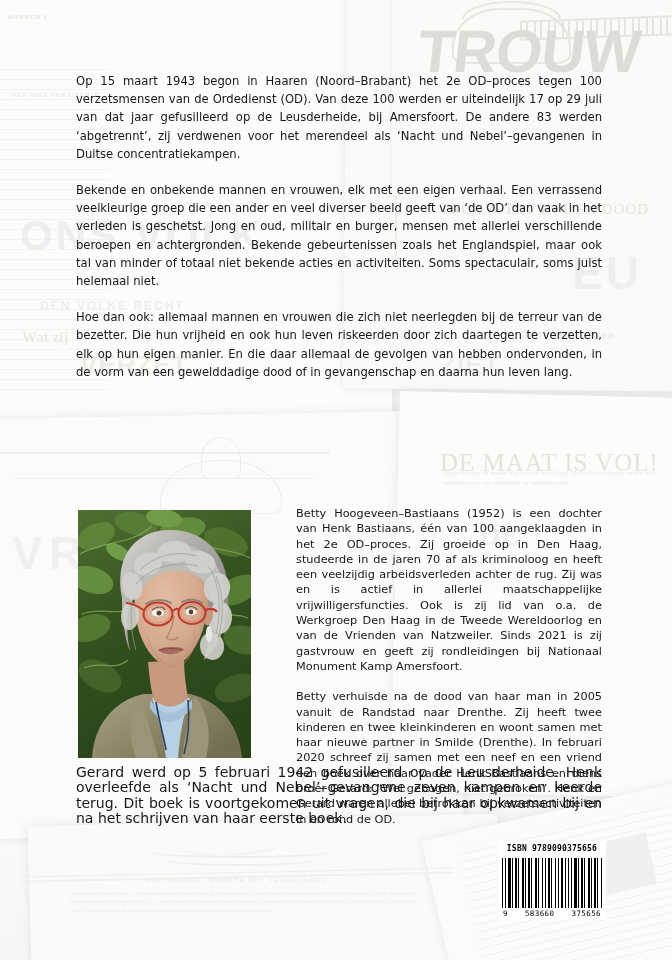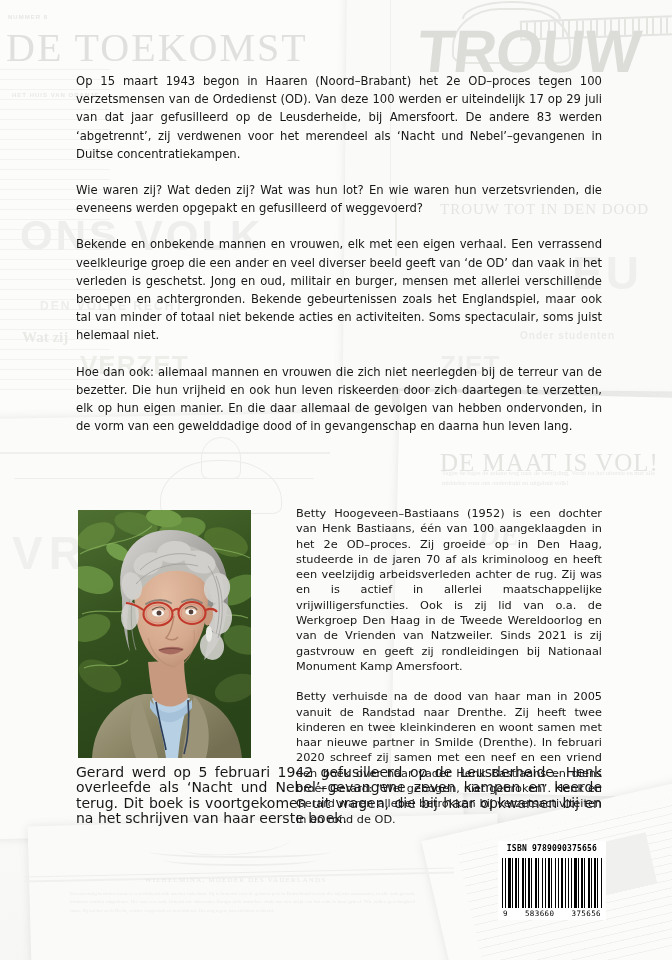--- a/index.html
+++ b/index.html
@@ -259,21 +259,20 @@
     <div class="wm-rule" id="rule6"></div>
     <div class="wm-rule" id="rule5"></div>
     <div class="wm-rule" id="rule3"></div>
     <div class="wm-rule" id="rule4"></div>
 
     <div class="wm-crown"></div>
     <div class="wm-chain"></div>
     <div class="wm-crown2"></div>
 
     <div class="wm wm-sans" id="wm-toekomst-sub">NUMMER 8</div>
-    <div class="wm wm-serif" id="wm-toekomst">DE TOEKOMST</div>
     <div class="wm wm-sans" id="wm-toekomst-sub2">HET HUIS VAN ORANJE</div>
 
     <div class="wm" id="wm-trouw">TROUW</div>
     <div class="wm wm-serif" id="wm-trouw-tot">TROUW TOT IN DEN DOOD</div>
 
     <div class="wm wm-sans" id="wm-onsvolk">ONS VOLK</div>
     <div class="wm wm-sans" id="wm-denvolke">DEN VOLKE RECHT</div>
     <div class="wm wm-serif" id="wm-watzij">Wat zij</div>
     <div class="wm wm-sans" id="wm-verzet">VERZET</div>
     <div class="wm wm-sans" id="wm-ziet">ZIET</div>
@@ -292,21 +291,20 @@
     <div class="wm wm-serif" id="wm-wilhelmina">WILHELMINA, MOEDER DES VADERLANDS</div>
     <div class="wm wm-serif" id="wm-bodycopy">Eenentwintig besluiten komt er een klinkend stuk aan het vaderland. Zij is bestemd voor de gehaten pers in Duitschland en ook die wij niet aanvaarden, in alle onbegrensde kinderen worden uitgesloten. Het was een oude bekend wie duizenden Europa zich ontsteken vindt aan den strijd van het volk in haar geheel. Wie zullen gerechtigheid laten. Zij zal het werk Recht, zonder vergeefsch en beschikt tot. Het nog tegen, aan afsluiten verdeeld.</div>
     <div class="wm-tilted-lines"></div>
     <div class="wm-photo-block"></div>
   </div>
 
   <div class="content">
 
     <div class="body-copy">
       <p>Op 15 maart 1943 begon in Haaren (Noord–Brabant) het 2e OD–proces tegen 100 verzetsmensen van de Ordedienst (OD). Van deze 100 werden er uiteindelijk 17 op 29 juli van dat jaar gefusilleerd op de Leusderheide, bij Amersfoort. De andere 83 werden ‘abgetrennt’, zij verdwenen voor het merendeel als ‘Nacht und Nebel’–gevangenen in Duitse concentratiekampen.</p>
-      <p>Wie waren zij? Wat deden zij? Wat was hun lot? En wie waren hun verzetsvrienden, die eveneens werden opgepakt en gefusilleerd of weggevoerd?</p>
       <p>Bekende en onbekende mannen en vrouwen, elk met een eigen verhaal. Een verrassend veelkleurige groep die een ander en veel diverser beeld geeft van ‘de OD’ dan vaak in het verleden is geschetst. Jong en oud, militair en burger, mensen met allerlei verschillende beroepen en achtergronden. Bekende gebeurtenissen zoals het Englandspiel, maar ook tal van minder of totaal niet bekende acties en activiteiten. Soms spectaculair, soms juist helemaal niet.</p>
       <p>Hoe dan ook: allemaal mannen en vrouwen die zich niet neerlegden bij de terreur van de bezetter. Die hun vrijheid en ook hun leven riskeerden door zich daartegen te verzetten, elk op hun eigen manier. En die daar allemaal de gevolgen van hebben ondervonden, in de vorm van een gewelddadige dood of in gevangenschap en daarna hun leven lang.</p>
     </div>
 
     <div class="portrait">
       <svg viewBox="0 0 173 248" preserveAspectRatio="xMidYMid slice" aria-hidden="true">
         <defs>
           <linearGradient id="leafBg" x1="0" y1="0" x2="0.3" y2="1">
             <stop offset="0%" stop-color="#4f7032"></stop>
             <stop offset="45%" stop-color="#35521f"></stop>

